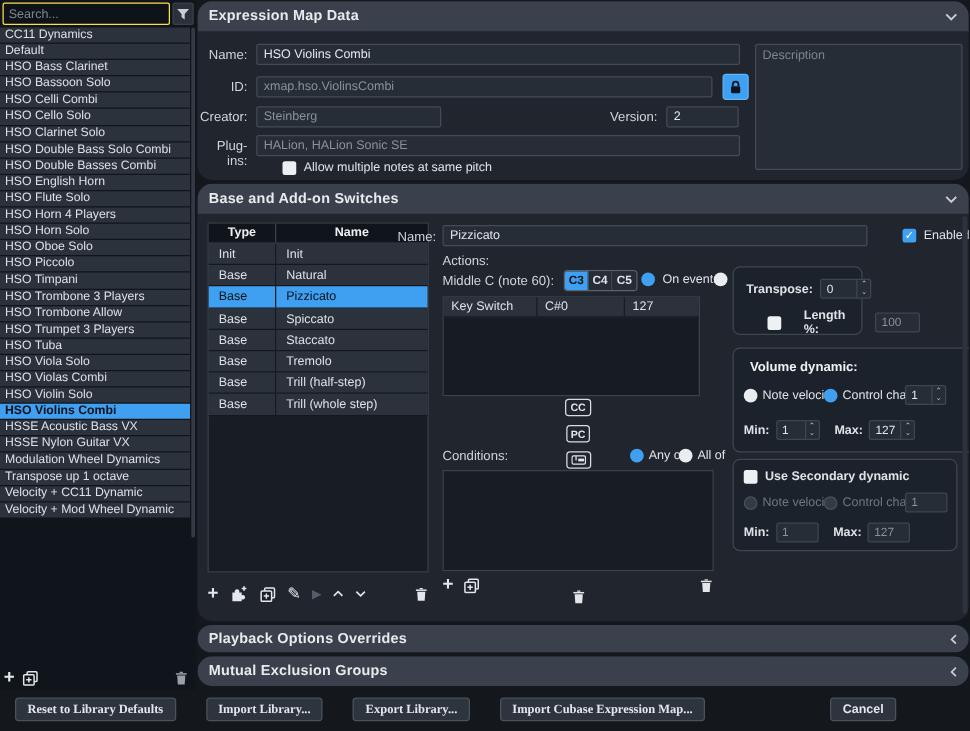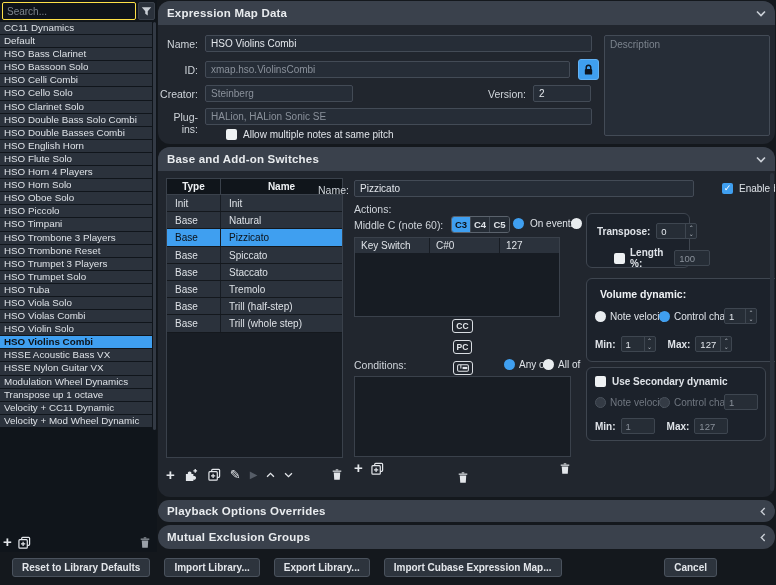--- a/index.html
+++ b/index.html
@@ -103,21 +103,21 @@
   .ptitle { font-size:10.5px; font-weight:bold; color:#eef1f4; }
   .plbl { font-size:10px; color:#dfe3e8; }
   .plbl.b { font-weight:bold; }
   .mainscroll { position:absolute; left:612px; top:26px; width:4px; height:318px; background:#2c333d; border-radius:2px; }
 
   
   .footer { position:absolute; left:0; top:552px; width:776px; height:33px; background:#14181d; }
   .fbtn { position:relative; height:19px; background:#2d343d; border:1px solid #4a525d; border-radius:3px;
     color:#e3e6ea; font-size:10px; font-weight:bold; padding:0 9px; cursor:pointer; font-family:inherit; }
   .fbtn.okbtn { border-color:#4f9fd8;margin-top:45px; }
-  .f-left { position:absolute; left:12px; top:6px; display:flex; gap:14px; }
+  .f-left { position:absolute; left:12px; top:6px; display:flex; gap:24px;font-family:Liberation Serif, serif; }
   .f-right { position:absolute; right:11px; top:6px; display:flex; gap:13px; }
 
   svg { display:block; }
 </style>
 </head>
 <body>
 
 <div class="dialog">
 
   <aside class="left-panel">
@@ -140,23 +140,22 @@
         <div class="lib-item">HSO Double Bass Solo Combi</div>
         <div class="lib-item">HSO Double Basses Combi</div>
         <div class="lib-item">HSO English Horn</div>
         <div class="lib-item">HSO Flute Solo</div>
         <div class="lib-item">HSO Horn 4 Players</div>
         <div class="lib-item">HSO Horn Solo</div>
         <div class="lib-item">HSO Oboe Solo</div>
         <div class="lib-item">HSO Piccolo</div>
         <div class="lib-item">HSO Timpani</div>
         <div class="lib-item">HSO Trombone 3 Players</div>
-        <div class="lib-item">HSO Trombone Reset</div>
+        <div class="lib-item">HSO Trombone Allow</div>
         <div class="lib-item">HSO Trumpet 3 Players</div>
-        <div class="lib-item">HSO Trumpet Solo</div>
         <div class="lib-item">HSO Tuba</div>
         <div class="lib-item">HSO Viola Solo</div>
         <div class="lib-item">HSO Violas Combi</div>
         <div class="lib-item">HSO Violin Solo</div>
         <div class="lib-item sel">HSO Violins Combi</div>
         <div class="lib-item">HSSE Acoustic Bass VX</div>
         <div class="lib-item">HSSE Nylon Guitar VX</div>
         <div class="lib-item">Modulation Wheel Dynamics</div>
         <div class="lib-item">Transpose up 1 octave</div>
         <div class="lib-item">Velocity + CC11 Dynamic</div>
@@ -438,21 +437,21 @@
       </div>
 
       <div class="pbox" style="top:66px;width:104px;height:55px;">
         <div class="flexrow" style="left:10px;top:9px;gap:6px;">
           <span class="plbl b">Transpose:</span>
           <span class="spin">
             <span class="v" style="width:28px;">0</span>
             <span class="ar">⌃<br>⌄</span>
           </span>
         </div>
-        <label class="ck-row" style="left:7px;top:33px;gap:5px;padding-left:20px;">
+        <label class="ck-row" style="left:7px;top:33px;gap:18px;padding-left:20px;">
           <span class="cb"></span>
           <span class="plbl b">Length %:</span>
           <span class="minifield" style="width:42px;">100</span>
         </label>
       </div>
 
       <div class="pbox" style="top:131px;width:216px;height:84px;">
         <span class="ptitle" style="position:absolute;left:13px;top:9px;">Volume dynamic:</span>
         <label class="ck-row" style="left:8px;top:32px;gap:4px;">
           <span class="radio"></span>

